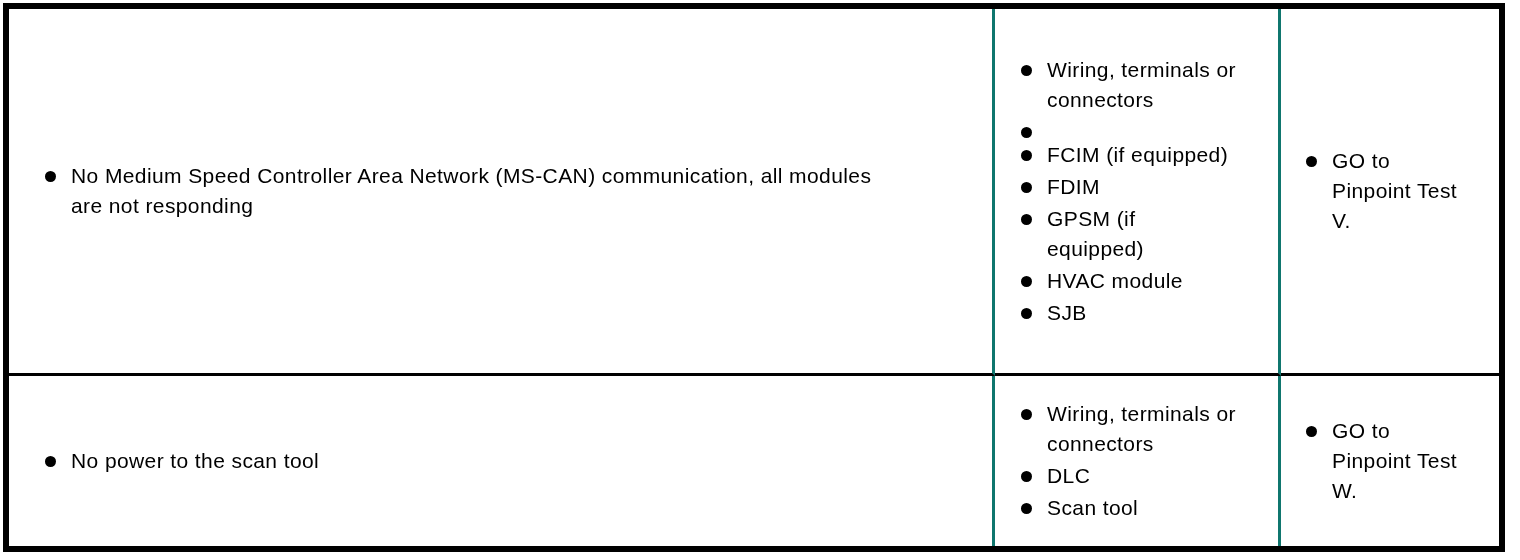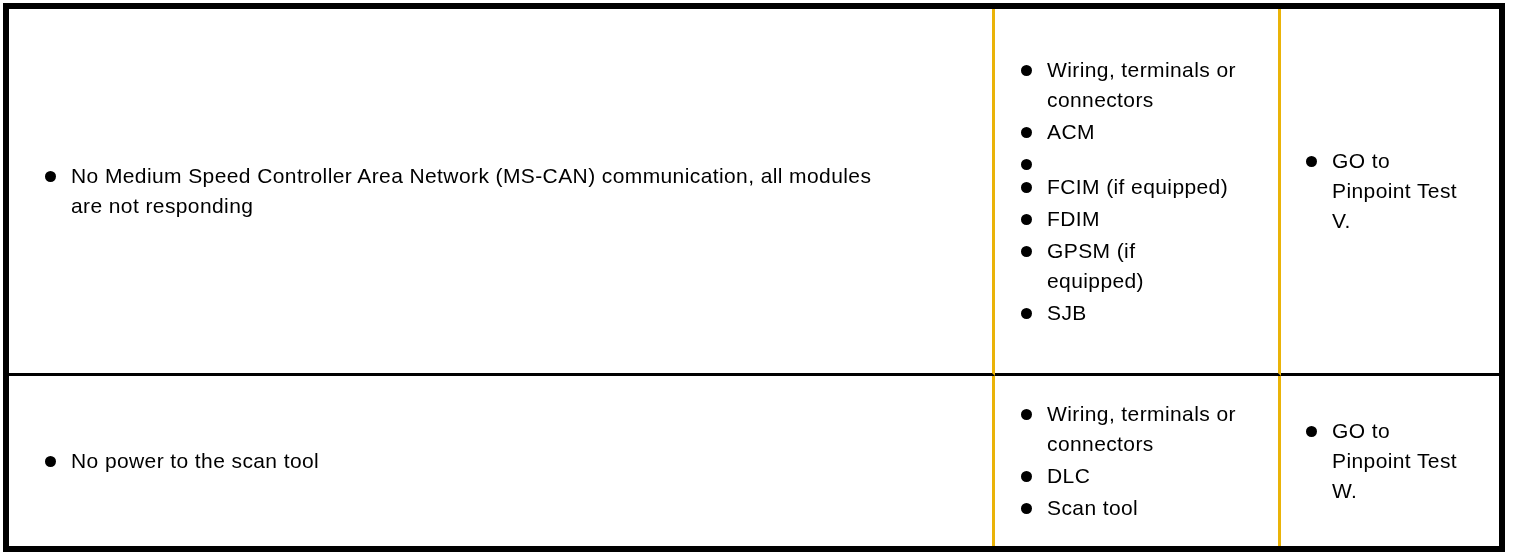--- a/index.html
+++ b/index.html
@@ -25,21 +25,21 @@
     background: #ffffff;
   }
   .grid {
     display: grid;
     width: 100%;
     height: 100%;
     grid-template-columns: 986px 286px 1fr;
     grid-template-rows: 367px 1fr;
   }
   .cell { overflow: hidden; background: #ffffff; }
-  .br { border-right: 3px solid #eab308; }
+  .br { border-right: 3px solid #0f766e; }
   .bb { border-bottom: 3px solid #000000; }
 
   .symptom-cell {
     display: flex;
     align-items: center;
     padding: 6px 14px 6px 36px;
   }
   .sources-cell {
     display: flex;
     flex-direction: column;
@@ -81,37 +81,37 @@
     </div>
     <div class="cell br bb sources-cell">
       <ul class="src-list">
           <li class="bullet-item">
             <span class="bullet"></span>
             <span class="txt">Wiring, terminals or
 connectors</span>
           </li>
           <li class="bullet-item">
             <span class="bullet"></span>
-            <span class="txt">ACM</span>
-          </li>
-          <li class="bullet-item">
-            <span class="bullet"></span>
           </li>
           <li class="bullet-item">
             <span class="bullet"></span>
             <span class="txt">FCIM (if equipped)</span>
           </li>
           <li class="bullet-item">
             <span class="bullet"></span>
             <span class="txt">FDIM</span>
           </li>
           <li class="bullet-item">
             <span class="bullet"></span>
             <span class="txt">GPSM (if
 equipped)</span>
+          </li>
+          <li class="bullet-item">
+            <span class="bullet"></span>
+            <span class="txt">HVAC module</span>
           </li>
           <li class="bullet-item">
             <span class="bullet"></span>
             <span class="txt">SJB</span>
           </li>
         </ul>
     </div>
     <div class="cell bb action-cell">
       <div class="bullet-item">
         <span class="bullet"></span>

